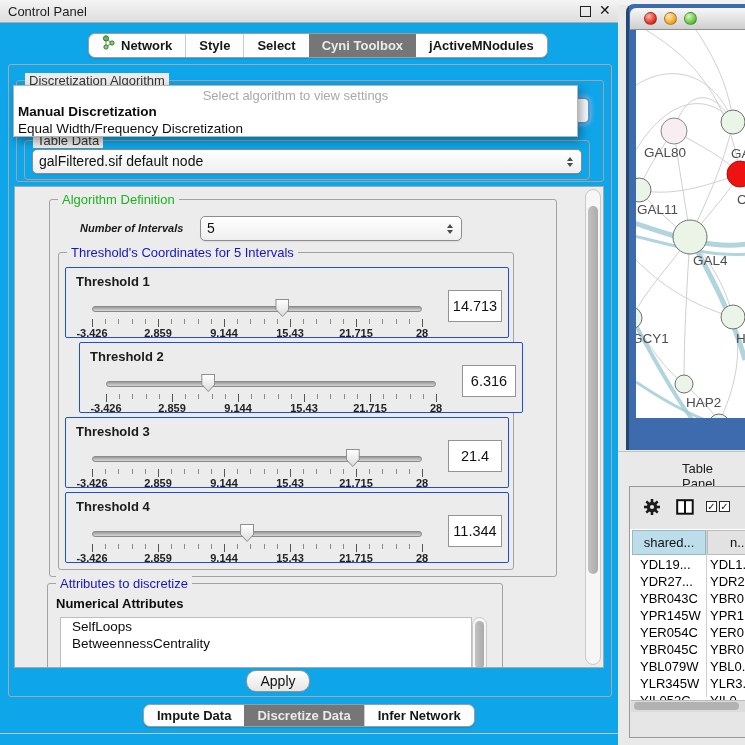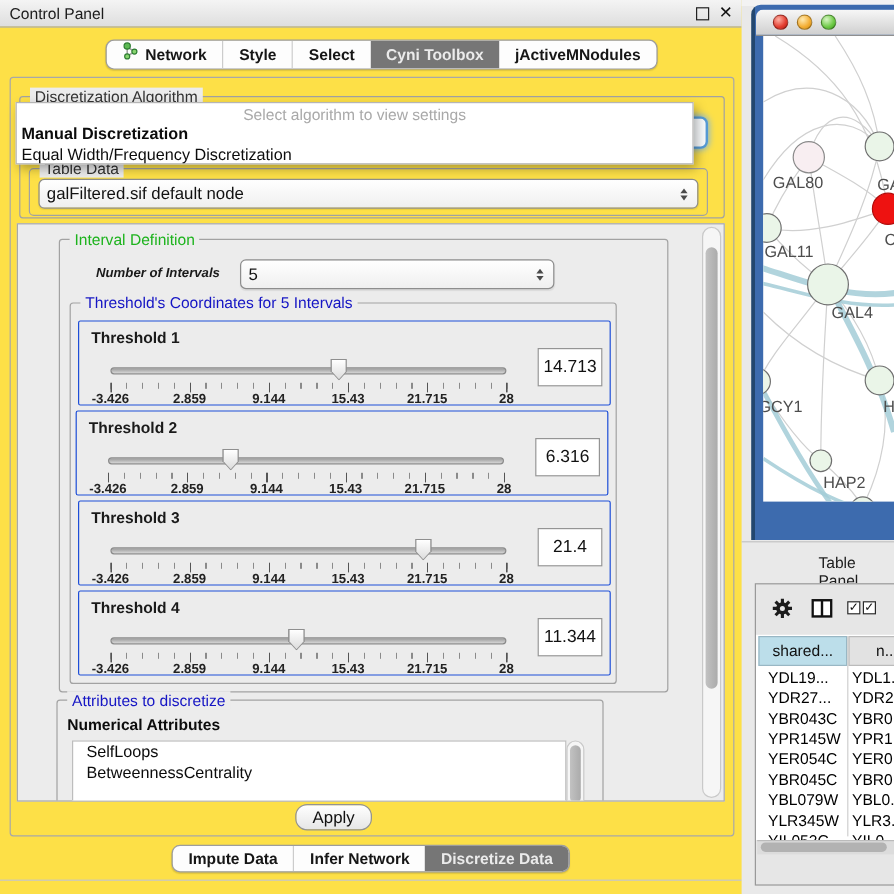--- a/index.html
+++ b/index.html
@@ -1,20 +1,20 @@
 <!DOCTYPE html>
 <html><head>
 <meta charset="utf-8">
 <style>
   * { margin:0; padding:0; box-sizing:border-box; }
   html,body { background:#d8d8d8; }
   #app {
     position:relative; width:745px; height:745px; overflow:hidden;
     font-family:"Liberation Sans","DejaVu Sans",sans-serif;
-    background:#fde047; color:#1a1a1a; font-size:13px;
+    background:#0ea5e9; color:#1a1a1a; font-size:13px;
   }
   .abs { position:absolute; }
 
   
   #titlebar {
     left:0; top:0; width:618px; height:23px;
     background:linear-gradient(#f4f4f4,#dedede);
     border-bottom:1px solid #ababab;
   }
   #window-title { position:absolute; left:8px; top:4px; font-size:13px; color:#1c1c1c; }
@@ -210,21 +210,21 @@
 
   <div id="algo-popup" class="abs">
     <div id="popup-prompt">Select algorithm to view settings</div>
     <div id="popup-option-0" class="popup-option">Manual Discretization</div>
     <div id="popup-option-1" class="popup-option">Equal Width/Frequency Discretization</div>
   </div>
 
   <div id="scrollpane" class="abs">
 
     <div id="interval-group" class="groupbox">
-      <span class="group-title t-green">Interval Definition</span>
+      <span class="group-title t-green">Algorithm Definition</span>
       <span id="noi-label">Number of Intervals</span>
       <div id="noi-combo" class="combo">
         <span>5</span>
         <span class="spin">
             <i class="up"></i>
             <i class="dn"></i>
           </span>
       </div>
 
       <div id="thr-group" class="groupbox">
@@ -244,21 +244,21 @@
                 <span style="left: 20%;">2.859</span>
                 <span style="left: 40%;">9.144</span>
                 <span style="left: 60%;">15.43</span>
                 <span style="left: 80%;">21.715</span>
                 <span style="left: 100%;">28</span>
               </div>
           </div>
           <div class="value-box">14.713</div>
         </div>
 
-        <div class="threshold-row" style="left:4px;top:89px;">
+        <div class="threshold-row" style="left:20px;top:89px;">
           <div class="th-label">Threshold 2</div>
           <div class="slider-zone">
             <div class="track"></div>
             <div class="thumb" style="left: calc(31% - 7px);">
                 <i></i>
               </div>
             <div class="ticks-minor"></div>
             <div class="ticks-major"></div>
             <div class="scale">
                 <span style="left: 0%;">-3.426</span>
@@ -330,25 +330,25 @@
     <div class="vtrack" style="left:570px;top:2px;width:16px;height:476px;"></div>
     <div class="vthumb" style="left:573px;top:19px;width:10px;height:368px;"></div>
   </div>
 
   <div id="apply-button" class="abs">Apply</div>
 
   <div id="bottom-tabbar" class="abs">
     <div class="tab">
         <span>Impute Data</span>
       </div>
+    <div class="tab selected">
+        <span>Discretize Data</span>
+      </div>
     <div class="tab divider">
         <span>Infer Network</span>
-      </div>
-    <div class="tab selected">
-        <span>Discretize Data</span>
       </div>
   </div>
   <div id="panel-bottom-line" class="abs"></div>
 
   <div id="right-bg" class="abs"></div>
   <div id="right-top-strip" class="abs"></div>
 
   <div id="net-window" class="abs">
     <div id="net-titlebar">
       <span id="light-red" class="light"></span>

